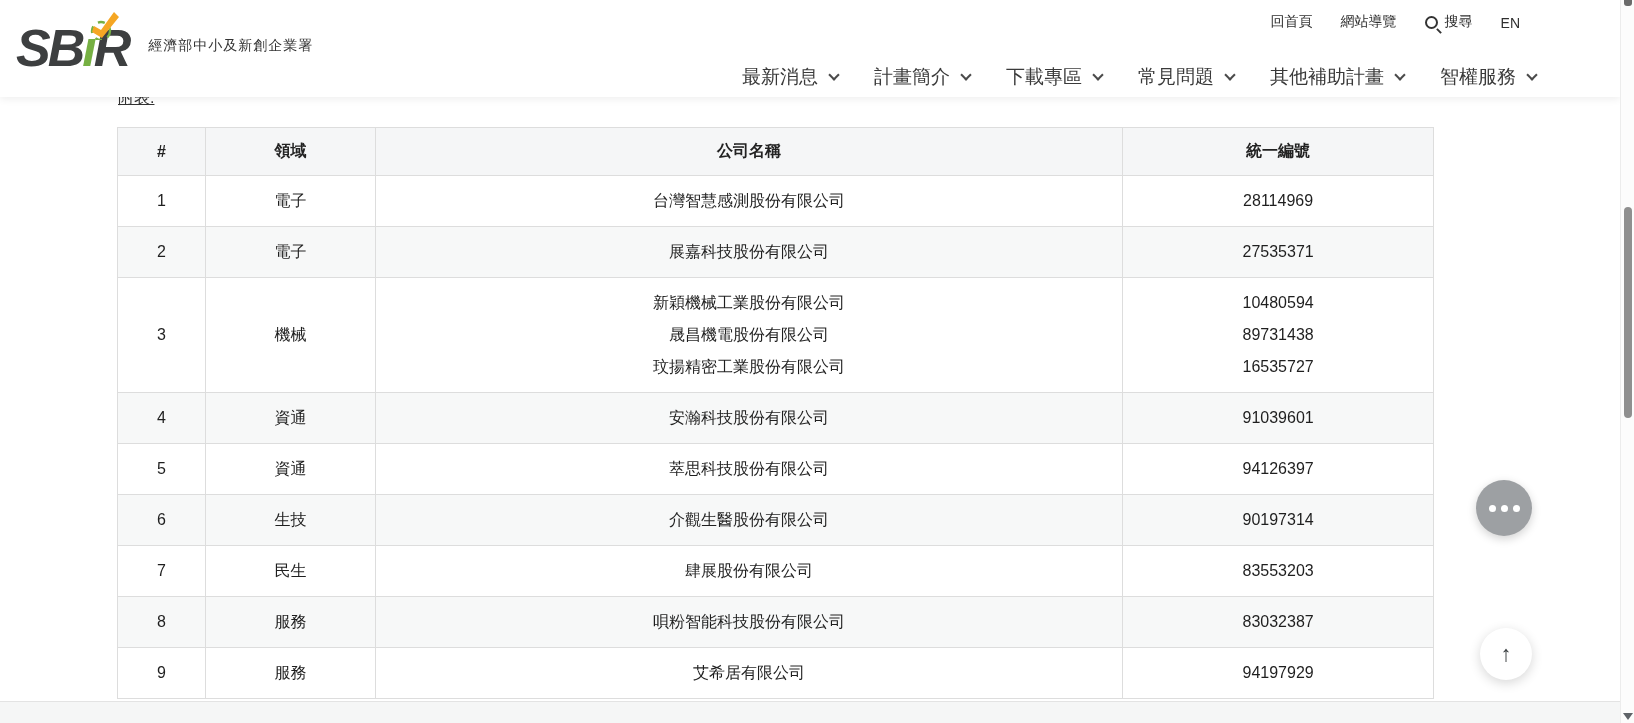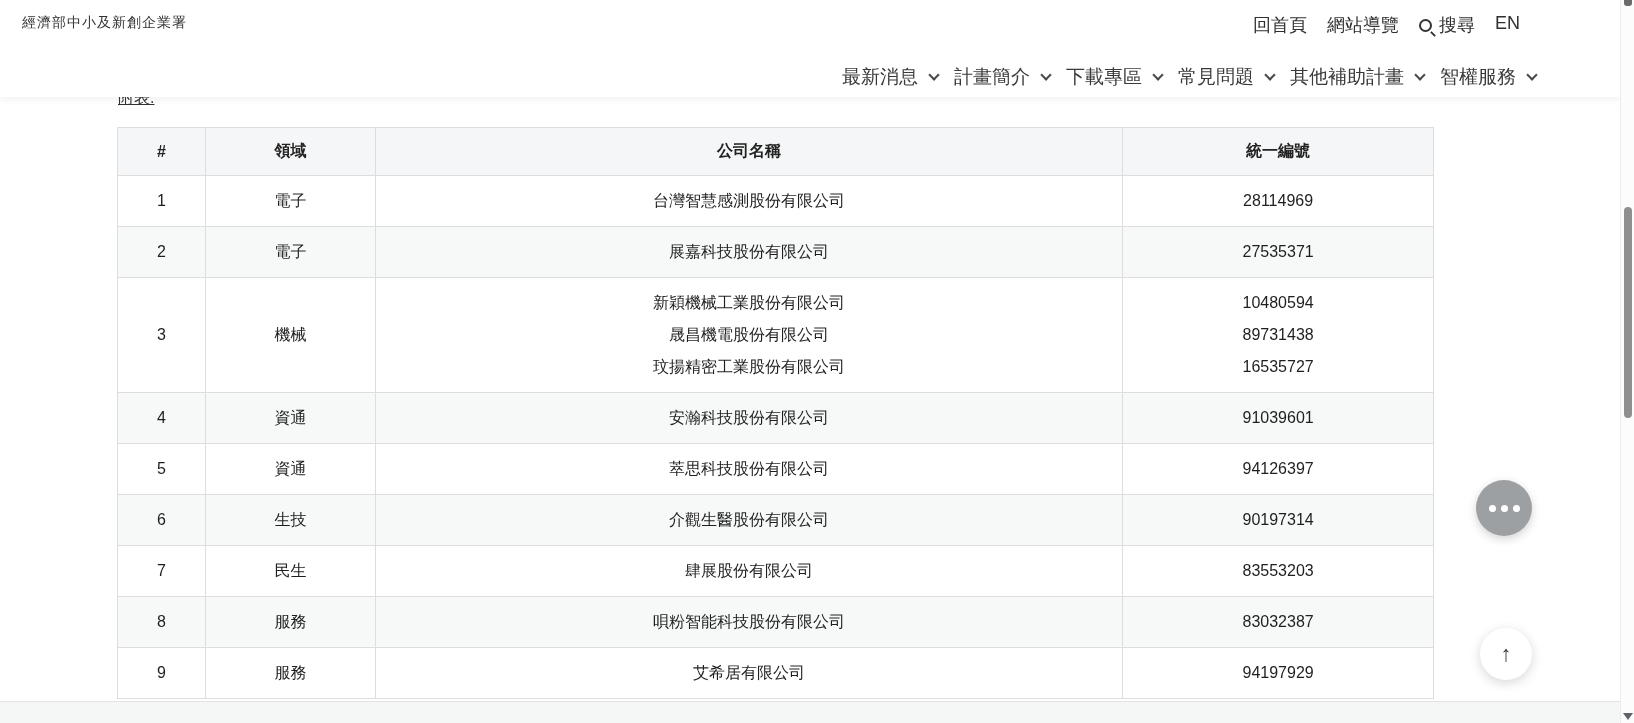--- a/index.html
+++ b/index.html
@@ -15,29 +15,29 @@
   .logo { position:absolute; left:16px; top:14px; display:flex; align-items:center; cursor:pointer; }
   .logo-mark { position:relative; font-style:italic; font-weight:bold; font-size:52px; line-height:68px;
                letter-spacing:-3px; color:#3d3f40; padding-right:14px; }
   .logo-mark .green-i { color:#76b043; }
   .logo-swoosh { position:absolute; left:72px; top:-2px; }
   .logo-text { padding-left:6px;text-align:center; }
   .logo-agency { font-size:14px; color:#333; letter-spacing:1px; margin-bottom:4px; }
   .logo-program { font-size:20px; font-weight:bold; color:#222; letter-spacing:2px; }
 
   
-  .utility-nav { position:absolute; top:13px; right:100px; display:flex; align-items:flex-start; gap:20px;
-                 font-size:18px; color:#2f2f2f; }
+  .utility-nav { position:absolute; top:13px; right:100px; display:flex; align-items:flex-end; gap:28px;
+                 font-size:14px; color:#2f2f2f; }
   .utility-nav .u-item { display:flex; align-items:center; gap:7px; cursor:pointer; white-space:nowrap; }
   .search-glass { position:relative; width:13px; height:13px; border:2px solid #333; border-radius:50%; display:inline-block; }
   .search-glass::after { content:""; position:absolute; width:2px; height:6px; background:#333;
                          transform:rotate(-45deg); left:11px; top:10px; }
 
   
-  .main-nav { position:absolute; top:64px; right:84px; display:flex; align-items:center; gap:16px;
+  .main-nav { position:absolute; top:64px; right:84px; display:flex; align-items:center; gap:36px;
               font-size:19px; color:#3a3a3a; font-weight:500; }
   .nav-item { display:flex; align-items:center; cursor:pointer; white-space:nowrap; }
   .chev { display:inline-block; width:8px; height:8px; border-right:2px solid #4a4a4a; border-bottom:2px solid #4a4a4a;
           transform:rotate(45deg); margin-left:12px; margin-top:-4px; }
 
   
   .clipped-caption { position:absolute; left:118px; top:88px; font-size:16px; color:#333; z-index:5;text-decoration:underline; }
 
   
   .company-table { position:absolute; left:117px; top:127px; width:1317px; border-collapse:collapse;
@@ -73,20 +73,27 @@
 </head>
 <body>
 
 <div class="stage">
 
   <div class="clipped-caption">附表:</div>
 
   <div class="site-header">
 
     <div class="logo">
+      <div class="logo-mark">
+        <span>SB</span><span class="green-i">ı</span><span>R</span>
+        <svg class="logo-swoosh" width="34" height="28" viewBox="0 0 34 28">
+          <circle cx="13" cy="19" r="9" fill="none" stroke="#76b043" stroke-width="2.4" stroke-dasharray="7 6"></circle>
+          <polygon points="6,14 13,18 26,0 31,5 14,26 4,20" fill="#f5a623"></polygon>
+        </svg>
+      </div>
       <div class="logo-text">
         <div class="logo-agency">經濟部中小及新創企業署</div>
       </div>
     </div>
 
     <div class="utility-nav">
       <span class="u-item">
           <span>回首頁</span>
         </span>
       <span class="u-item">

